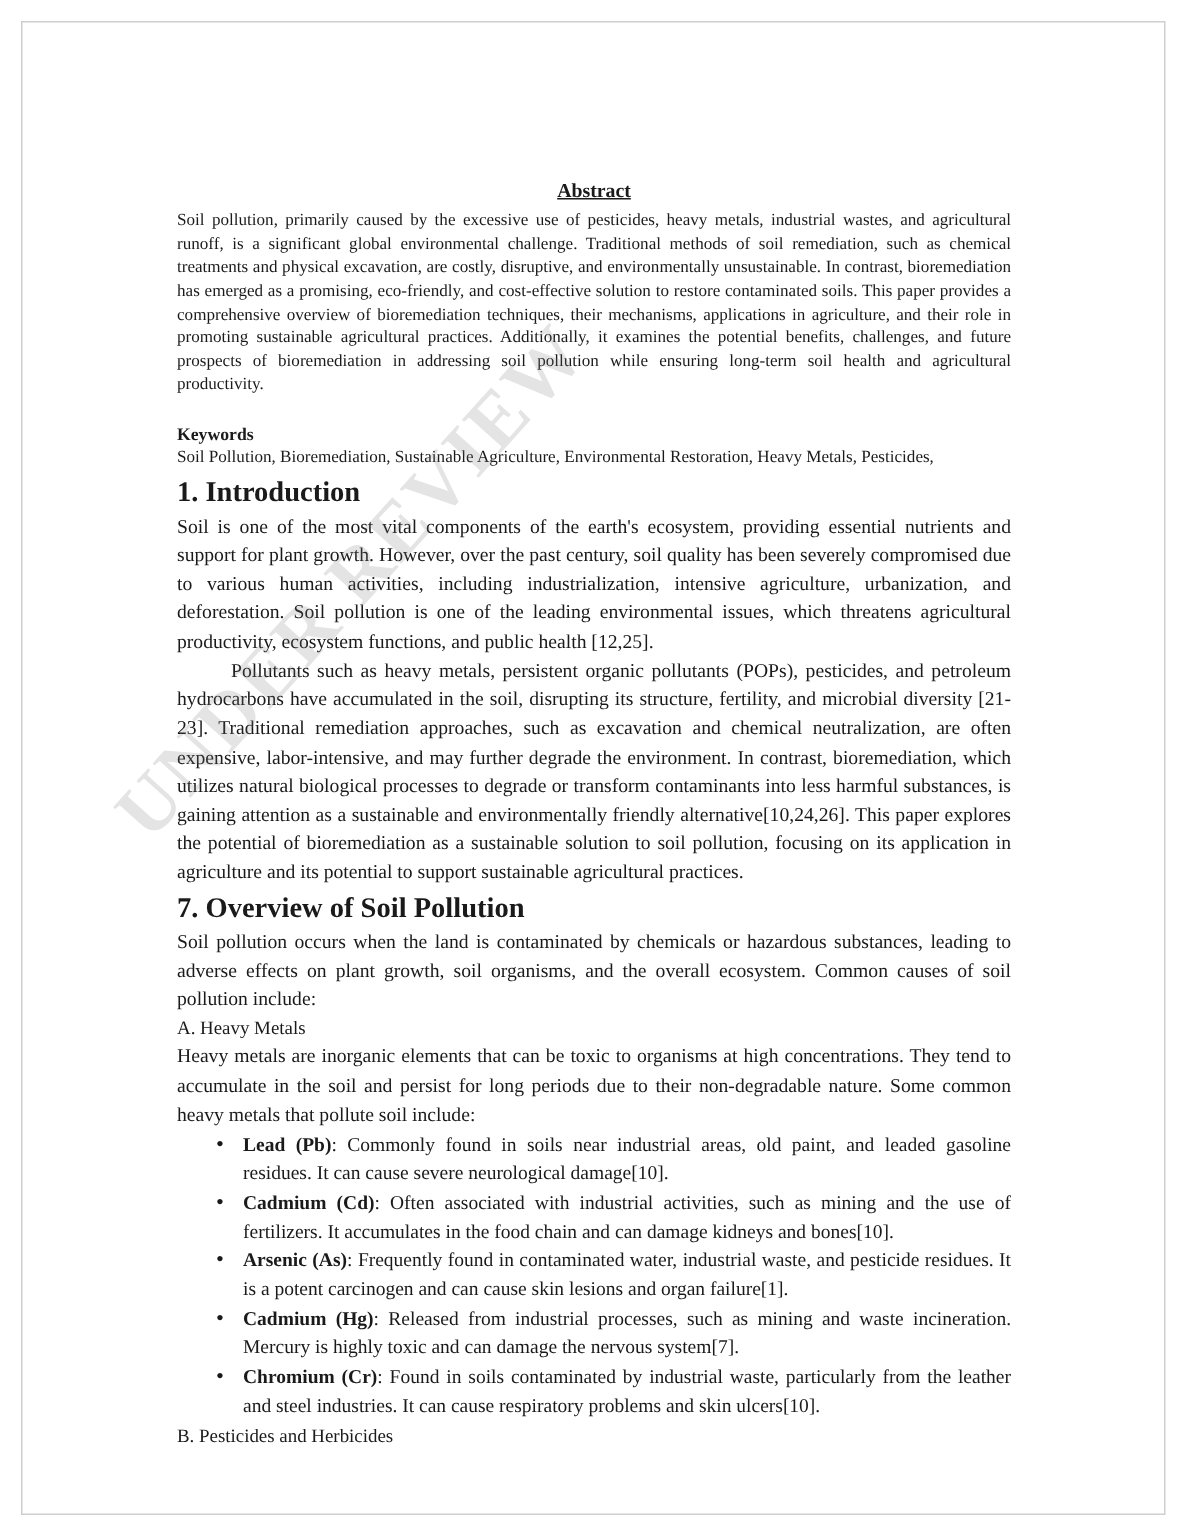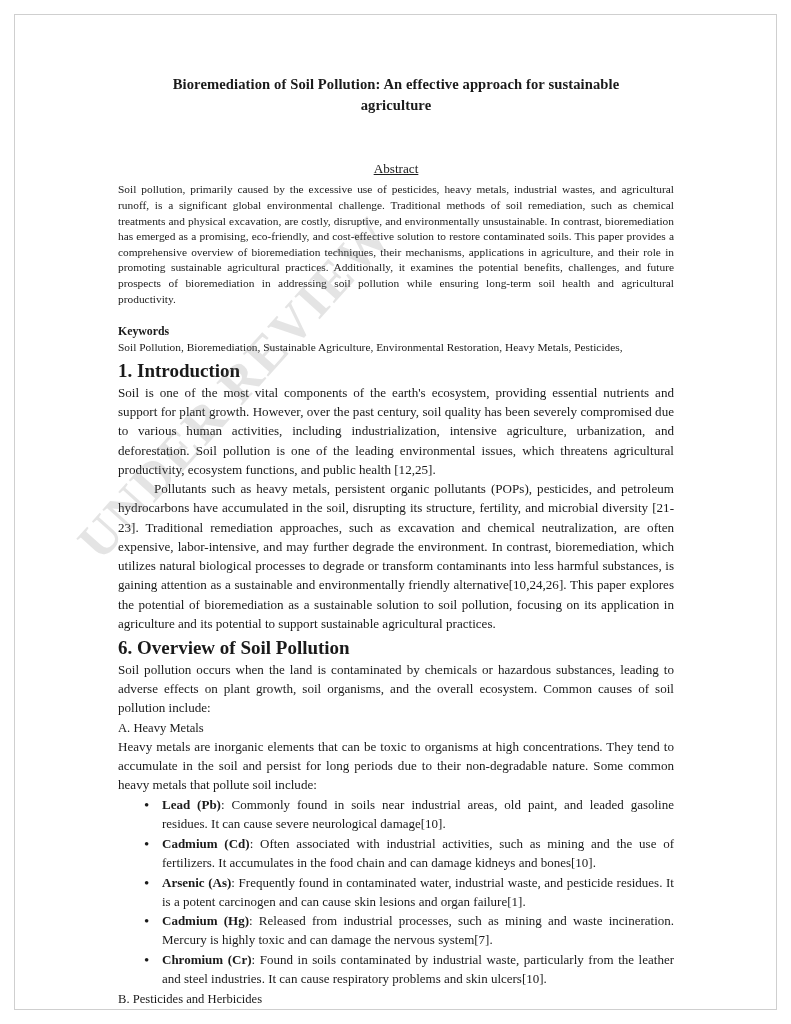--- a/index.html
+++ b/index.html
@@ -35,21 +35,21 @@
   .doc-title {
     font-size: 14.6px;
     font-weight: bold;
     text-align: center;
     line-height: 1.45;
     margin: 0 18px 0 18px;
     letter-spacing: 0.1px;
   }
   .abstract-heading {
     font-size: 13.2px;
-    font-weight: normal;
+    font-weight: bold;
     text-align: center;
     text-decoration: underline;
     margin-top: 45px;
     margin-bottom: 5px;
   }
   .abstract-body {
     font-size: 11.4px;
     text-align: justify;
     line-height: 1.37;
     margin: 0;
@@ -128,33 +128,32 @@
   }
 </style>
 </head>
 <body>
 
 <div class="page">
   <div class="page-border"></div>
 
   <div class="content">
 
-    <div class="doc-title">Bioremediation of Soil Pollution: An effective approach for sustainable agriculture</div>
 
     <div class="abstract-heading">Abstract</div>
     <p class="abstract-body">Soil pollution, primarily caused by the excessive use of pesticides, heavy metals, industrial wastes, and agricultural runoff, is a significant global environmental challenge. Traditional methods of soil remediation, such as chemical treatments and physical excavation, are costly, disruptive, and environmentally unsustainable. In contrast, bioremediation has emerged as a promising, eco-friendly, and cost-effective solution to restore contaminated soils. This paper provides a comprehensive overview of bioremediation techniques, their mechanisms, applications in agriculture, and their role in promoting sustainable agricultural practices. Additionally, it examines the potential benefits, challenges, and future prospects of bioremediation in addressing soil pollution while ensuring long-term soil health and agricultural productivity.</p>
 
     <div class="kw-heading">Keywords</div>
     <div class="kw-body">Soil Pollution, Bioremediation, Sustainable Agriculture, Environmental Restoration, Heavy Metals, Pesticides,</div>
 
     <div class="sec-heading">1. Introduction</div>
     <p class="body">Soil is one of the most vital components of the earth's ecosystem, providing essential nutrients and support for plant growth. However, over the past century, soil quality has been severely compromised due to various human activities, including industrialization, intensive agriculture, urbanization, and deforestation. Soil pollution is one of the leading environmental issues, which threatens agricultural productivity, ecosystem functions, and public health [12,25].</p>
     <p class="body indent">Pollutants such as heavy metals, persistent organic pollutants (POPs), pesticides, and petroleum hydrocarbons have accumulated in the soil, disrupting its structure, fertility, and microbial diversity [21-23]. Traditional remediation approaches, such as excavation and chemical neutralization, are often expensive, labor-intensive, and may further degrade the environment. In contrast, bioremediation, which utilizes natural biological processes to degrade or transform contaminants into less harmful substances, is gaining attention as a sustainable and environmentally friendly alternative[10,24,26]. This paper explores the potential of bioremediation as a sustainable solution to soil pollution, focusing on its application in agriculture and its potential to support sustainable agricultural practices.</p>
 
-    <div class="sec-heading">6. Overview of Soil Pollution</div>
+    <div class="sec-heading">7. Overview of Soil Pollution</div>
     <p class="body">Soil pollution occurs when the land is contaminated by chemicals or hazardous substances, leading to adverse effects on plant growth, soil organisms, and the overall ecosystem. Common causes of soil pollution include:</p>
 
     <div class="sub-heading">A. Heavy Metals</div>
     <p class="body">Heavy metals are inorganic elements that can be toxic to organisms at high concentrations. They tend to accumulate in the soil and persist for long periods due to their non-degradable nature. Some common heavy metals that pollute soil include:</p>
 
     <ul class="bullets">
       <li>
         <span class="dot">•</span>
         <b>Lead (Pb)</b><span>: Commonly found in soils near industrial areas, old paint, and leaded gasoline residues. It can cause severe neurological damage[10].</span>
       </li>

